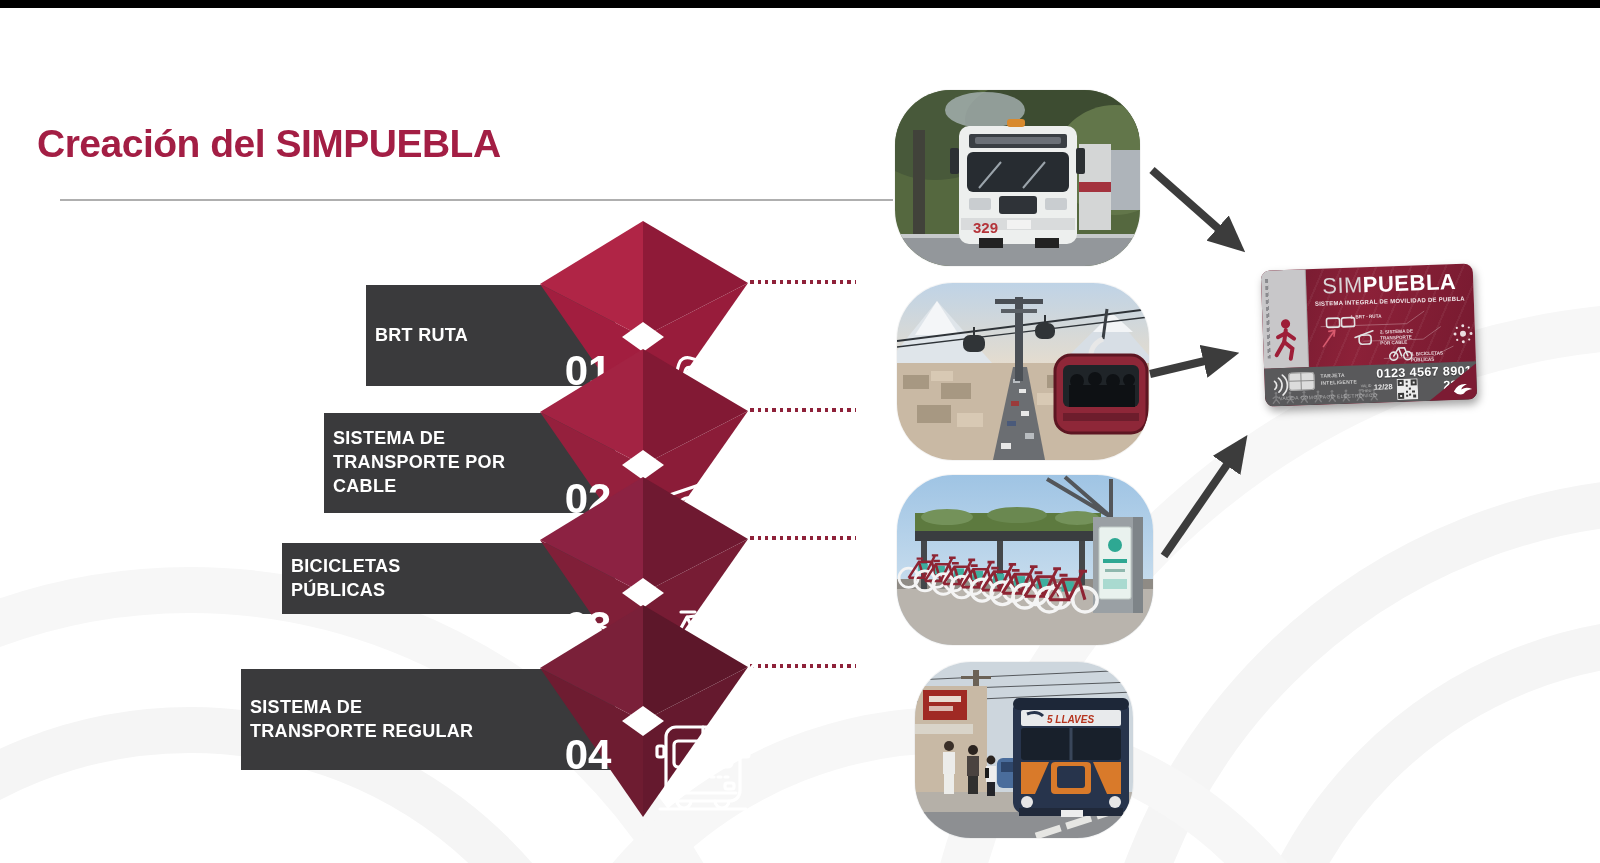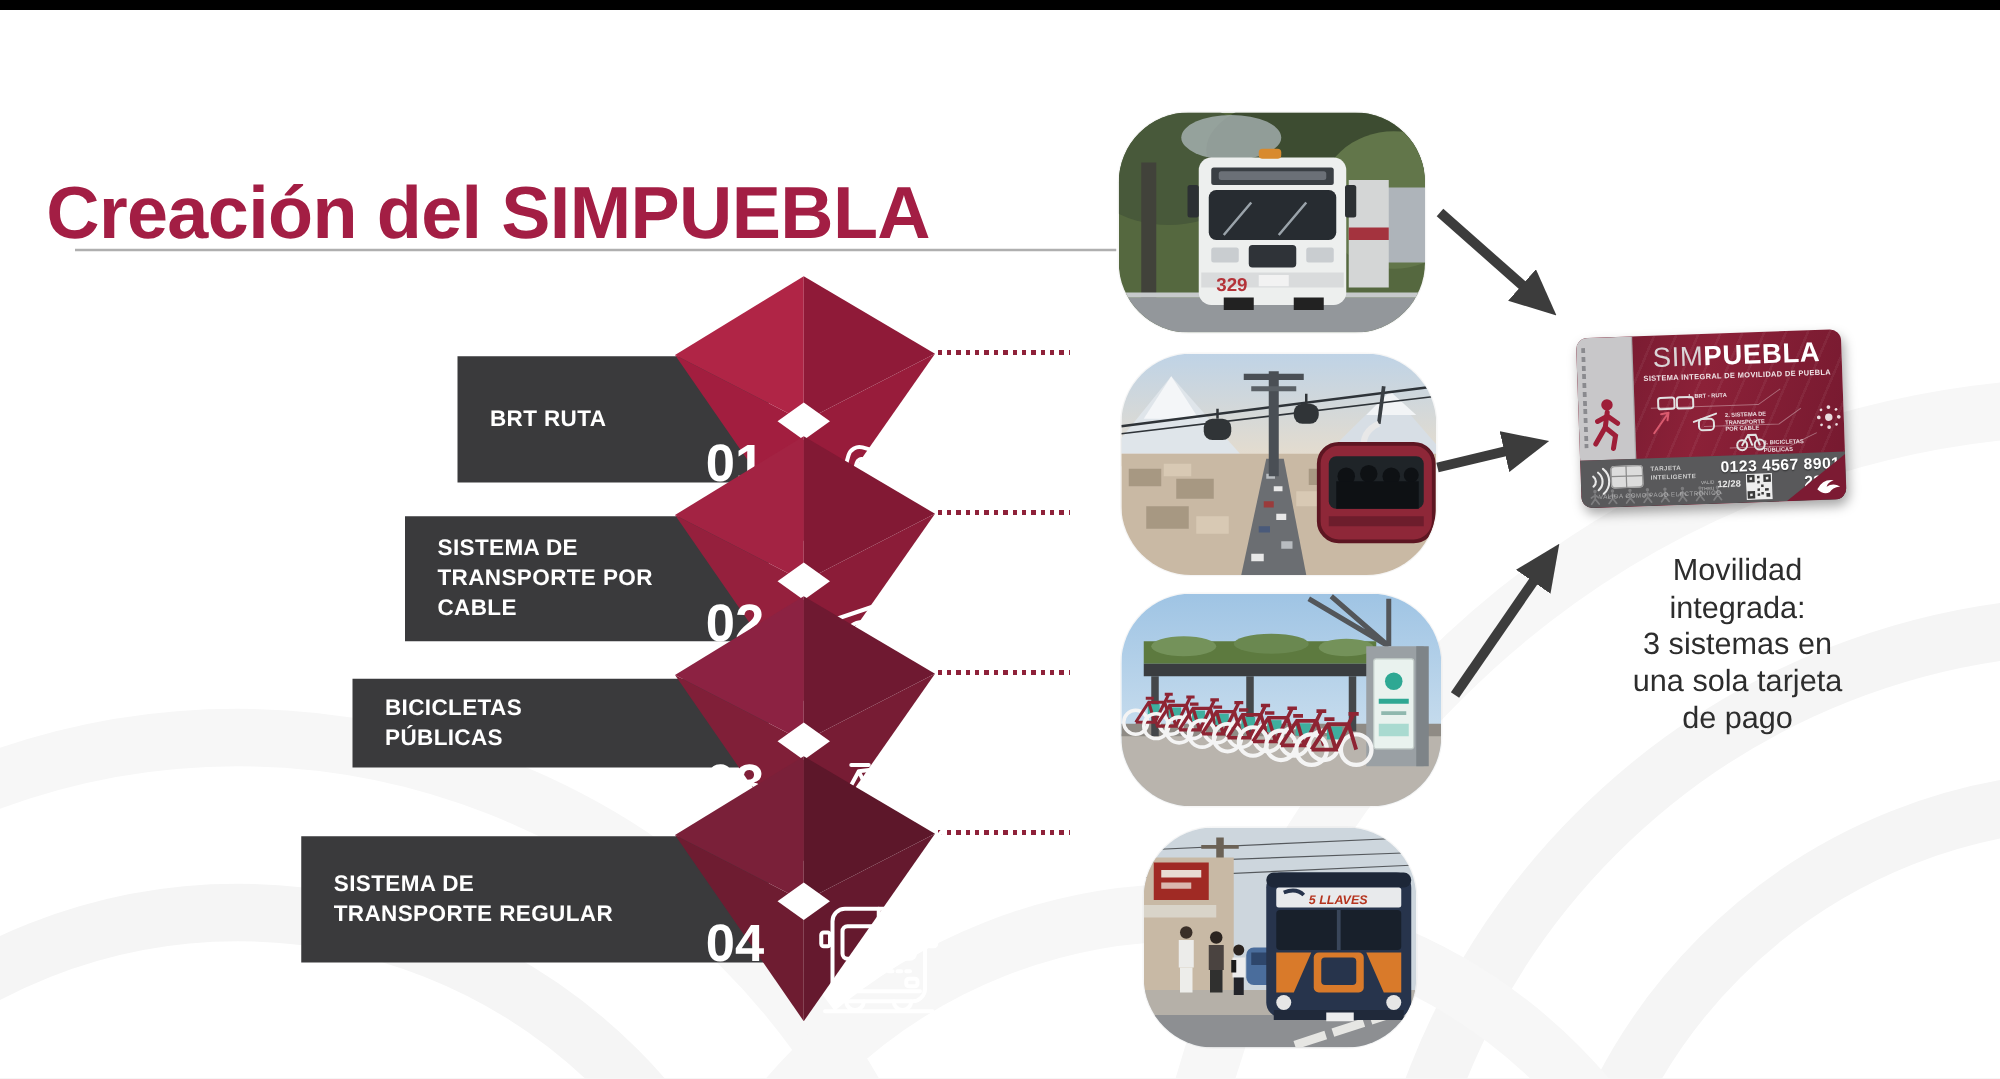--- a/index.html
+++ b/index.html
@@ -1,27 +1,27 @@
 <!DOCTYPE html>
 <html><head>
 <meta charset="utf-8">
 <style>
   html,body{margin:0;padding:0;background:#e9e9e9;}
   #slide{position:relative;width:1600px;height:863px;background:#fff;overflow:hidden;
          font-family:"Liberation Sans",sans-serif;}
   .abs{position:absolute;}
   #topbar{left:0;top:0;width:1600px;height:8px;background:#000;z-index:5;}
   #watermark{left:0;top:0;z-index:0;}
-  #page-title{left:37px;top:96px;width:760px;font-size:59px;font-weight:700;
+  #page-title{left:37px;top:96px;width:760px;font-size:39px;font-weight:700;
               letter-spacing:-.5px;color:#A31E44;z-index:2;}
   #divider{left:60px;top:199px;width:833px;height:2px;background:#AFAFAF;z-index:1;}
 
   .step-label{background:#3A3A3C;color:#fff;font-weight:700;font-size:18px;line-height:1.32;
               letter-spacing:.3px;display:flex;align-items:center;z-index:1;white-space:pre-line;
-              padding-left:26px;box-sizing:border-box;}
+              padding-left:9px;box-sizing:border-box;}
   #label-1{left:366px;top:285px;width:249px;height:101px;}
   #label-2{left:324px;top:413px;width:291px;height:100px;}
   #label-3{left:282px;top:543px;width:333px;height:71px;}
   #label-4{left:241px;top:669px;width:374px;height:101px;}
 
   #cubes{left:450px;top:180px;z-index:2;}
   .cube-num{font-family:"Liberation Sans",sans-serif;font-weight:700;font-size:42px;fill:#fff;}
   .icon{stroke:#fff;stroke-width:3.2;fill:none;stroke-linecap:round;stroke-linejoin:round;}
 
   .dotline{height:4px;width:106px;left:750px;z-index:1;
@@ -512,20 +512,14 @@
           <use href="#pw" x="44" y="1"></use>
         <use href="#pw" x="58" y="1"></use>
           <use href="#pw" x="72" y="1"></use>
           <use href="#pw" x="86" y="1"></use>
           <use href="#pw" x="100" y="1"></use>
       </g>
     </svg>
     <div id="card-footer" class="abs">VALIDA COMO PAGO ELECTRÓNICO</div>
   </div>
 
-  <div id="caption" class="abs">
-    <span class="cap-head">Movilidad
-integrada:</span><span>3 sistemas en
-una sola tarjeta
-de pago</span>
-  </div>
 
 </div>
 
 </body></html>

